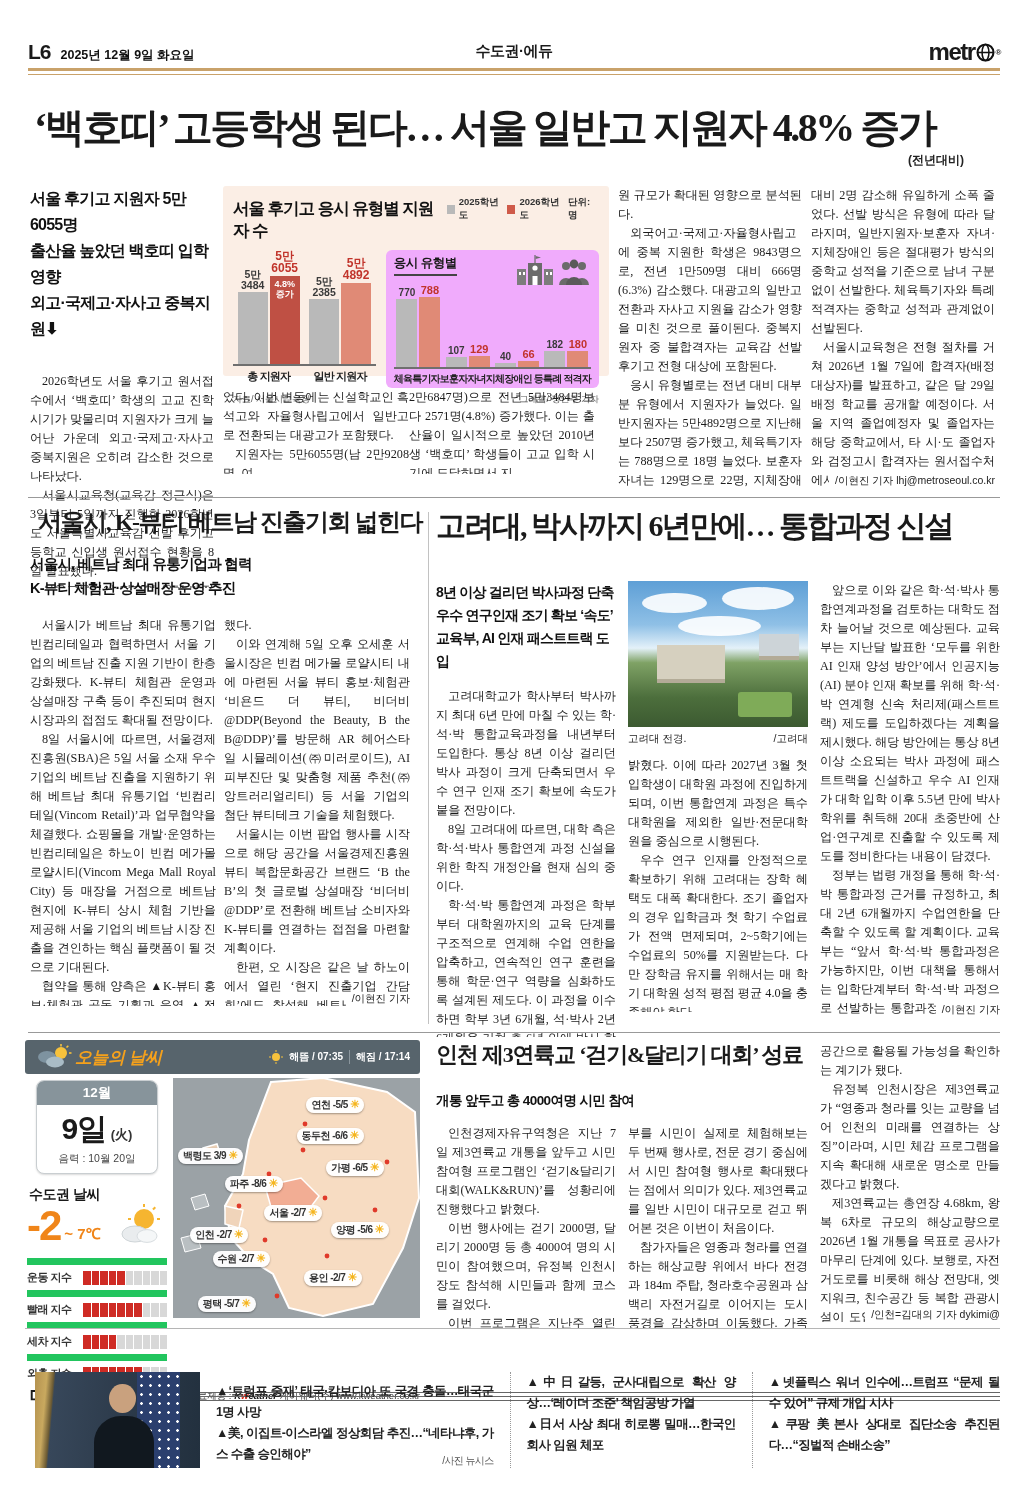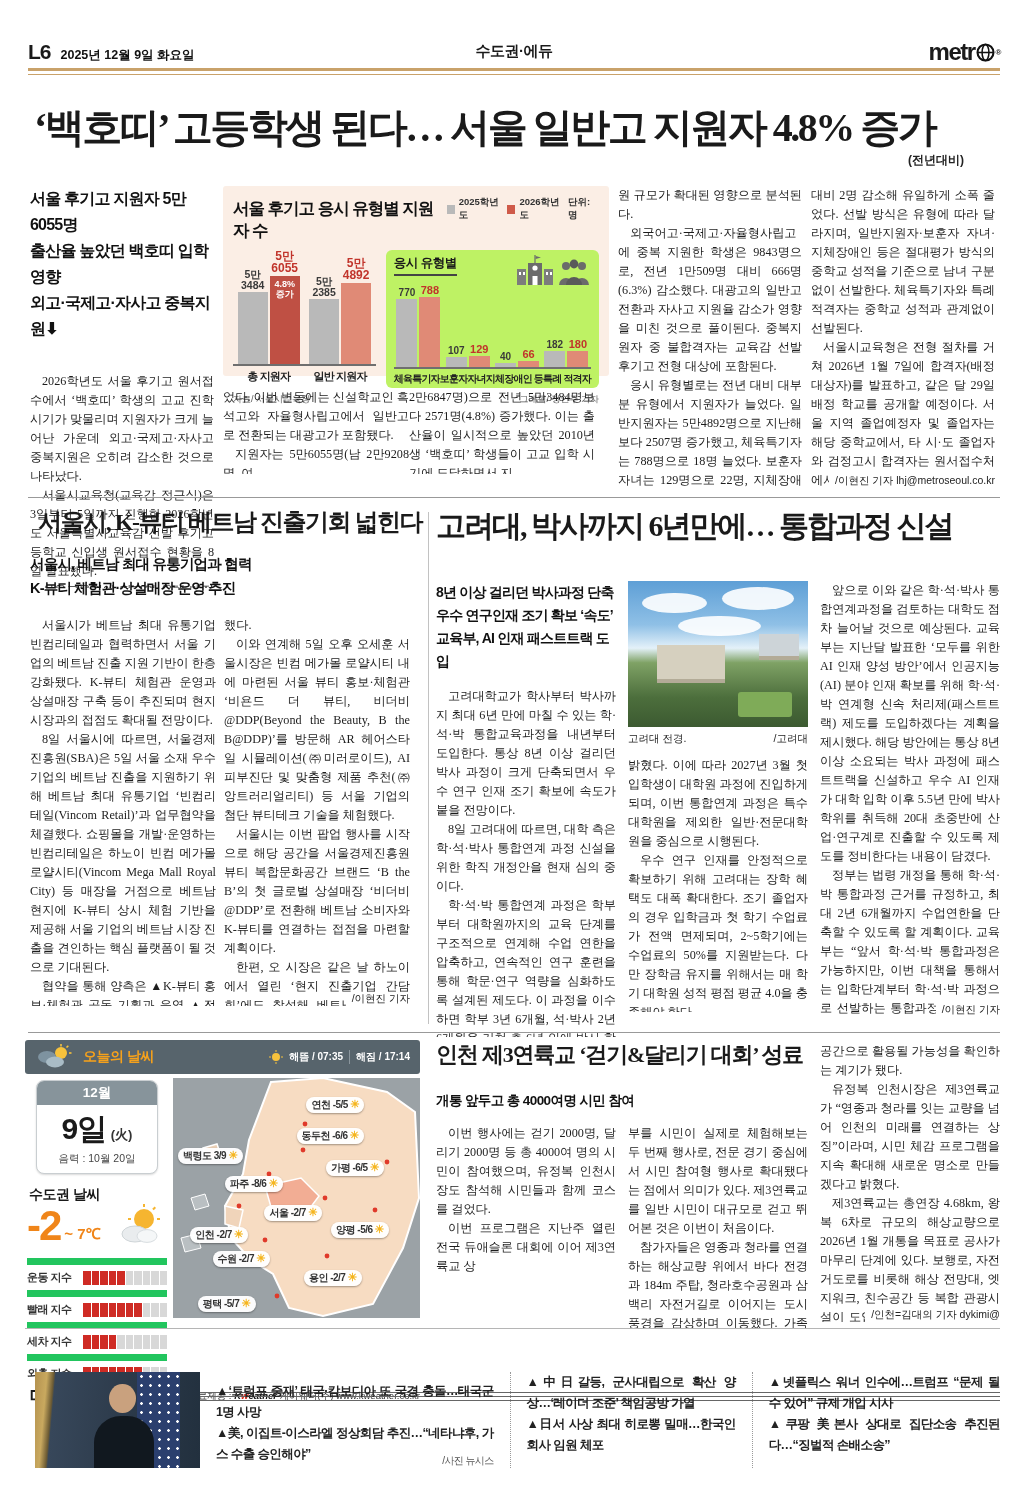--- a/index.html
+++ b/index.html
@@ -34,21 +34,21 @@
   .underchart .bodycol{width:186px;height:86px;}
   
   .chartbox{background:#fbeee5;border-radius:3px;padding:10px 10px 6px;height:174px;position:relative;}
   .chart-head{display:flex;align-items:baseline;}
   .chart-title{font:700 16.5px "Liberation Sans",sans-serif;letter-spacing:-1px;color:#111;}
   .legend{margin-left:auto;display:flex;align-items:center;gap:4px;font:700 9.5px "Liberation Sans",sans-serif;color:#333;}
   .sw{width:9px;height:9px;display:inline-block;}
   .sw.gray{background:#b9b9b9}.sw.red{background:#cf5a49}
   .chart-body{display:flex;margin-top:8px;gap:10px;}
   .cgL{width:150px;}
-  .cpanel{flex:1;background:#bef264;border-radius:6px;padding:5px 8px 2px;}
+  .cpanel{flex:1;background:#f0abfc;border-radius:6px;padding:5px 8px 2px;}
   .cpanel-head{display:flex;align-items:flex-start;}
   .cpanel-label{font:700 12.5px "Liberation Sans",sans-serif;border-bottom:2px solid #444;padding-bottom:2px;letter-spacing:-0.5px;}
   .cicons{margin-left:auto;display:flex;gap:2px;align-items:flex-end;}
   .cg-bars{display:flex;border-bottom:2px solid #6f6f6f;align-items:flex-end;}
   .cg-cell{flex:1;display:flex;justify-content:center;gap:2px;align-items:flex-end;}
   .bcol{display:flex;flex-direction:column;align-items:center;}
   .blab{margin-bottom:1px;}
   .blab span{display:block;text-align:center;line-height:1.05;}
   .b25{color:#3a3a3a;font:700 10.5px "Liberation Sans",sans-serif;}
   .b26{color:#c1342b;font:700 12px "Liberation Sans",sans-serif;}
@@ -81,21 +81,21 @@
   .ku-photo{position:relative;width:180px;height:146px;overflow:hidden;
     background:linear-gradient(180deg,#5e9fd6 0%,#8fc0e6 30%,#e4f1f9 46%,#7fa265 56%,#4c6e3c 80%,#3c5a31 100%);}
   .ku-cloud{position:absolute;background:#fff;border-radius:50%;opacity:.9;}
   .ku-b{position:absolute;background:#d6d0bf;box-shadow:inset 0 -4px 0 #b3ab97;}
   .ku-lawn{position:absolute;background:#7fab58;border-radius:3px;}
   .ku-cap{display:flex;justify-content:space-between;font:400 10.5px "Liberation Sans",sans-serif;color:#222;margin:5px 0 10px;}
   .ku-c2-body{height:256px;}
   
   .wx{position:absolute;top:1040px;left:25px;width:395px;height:282px;font-family:"Liberation Sans",sans-serif;}
   .wx-head{height:34px;background:#57646c;border-radius:3px;display:flex;align-items:center;padding:0 10px;color:#fff;}
-  .wx-title{font-weight:700;font-size:14px;color:#f5a11c;letter-spacing:-0.5px;margin-left:8px;}
+  .wx-title{font-weight:700;font-style:italic;font-size:17px;color:#f5a11c;letter-spacing:-0.5px;}
   .wx-sun{margin-left:auto;display:flex;align-items:center;gap:6px;font:700 10px "Liberation Sans",sans-serif;}
   .wx-sep{width:1px;height:14px;background:#8b969d;}
   .wx-body{display:flex;margin-top:4px;}
   .wx-left{width:148px;padding:2px 6px 0 2px;box-sizing:border-box;}
   .cal{border:1px solid #c9ced1;border-radius:8px;overflow:hidden;box-shadow:0 1px 2px rgba(0,0,0,.15);width:120px;margin:0 auto;background:#fff;}
   .cal-m{background:#87949b;color:#fff;text-align:center;font-weight:700;font-size:13.5px;padding:3px 0;}
   .cal-d{text-align:center;padding:4px 0 2px;}
   .cal-day{font-size:30px;font-weight:700;letter-spacing:-1px;}
   .cal-wd{font-size:13px;font-weight:700;color:#333;}
   .cal-lunar{text-align:center;font-size:10.5px;color:#444;padding-bottom:7px;}
@@ -589,20 +589,21 @@
       <span class="wx-brand">K<b>w</b>eather</span>
       <span>케이웨더(주) www.kweather.co.kr</span>
     </div>
   </div>
 
   <div class="inc">
     <div class="inc-hl">인천 제3연륙교 ‘걷기&amp;달리기 대회’ 성료</div>
     <div class="subhead inc-sub">개통 앞두고 총 4000여명 시민 참여</div>
     <div class="inc-cols">
       <div class="bodycol">
+          <p class="para">인천경제자유구역청은 지난 7일 제3연륙교 개통을 앞두고 시민 참여형 프로그램인 ‘걷기&amp;달리기 대회(WALK&amp;RUN)’를 성황리에 진행했다고 밝혔다.</p>
           <p class="para">이번 행사에는 걷기 2000명, 달리기 2000명 등 총 4000여 명의 시민이 참여했으며, 유정복 인천시장도 참석해 시민들과 함께 코스를 걸었다.</p>
           <p class="para">이번 프로그램은 지난주 열린 전국 듀애슬론 대회에 이어 제3연륙교 상</p>
         </div>
       <div class="bodycol">
           <p class="para cont">부를 시민이 실제로 체험해보는 두 번째 행사로, 전문 경기 중심에서 시민 참여형 행사로 확대됐다는 점에서 의미가 있다. 제3연륙교를 일반 시민이 대규모로 걷고 뛰어본 것은 이번이 처음이다.</p>
           <p class="para">참가자들은 영종과 청라를 연결하는 해상교량 위에서 바다 전경과 184m 주탑, 청라호수공원과 삼백리 자전거길로 이어지는 도시 풍경을 감상하며 이동했다. 가족 단위와 전 연령층 시민이 참여해 제3연륙교가 향후 생활형 여가·레저</p>
         </div>
     </div>
     <div class="bodycol inc-c3">
       <p class="para cont">공간으로 활용될 가능성을 확인하는 계기가 됐다.</p>

